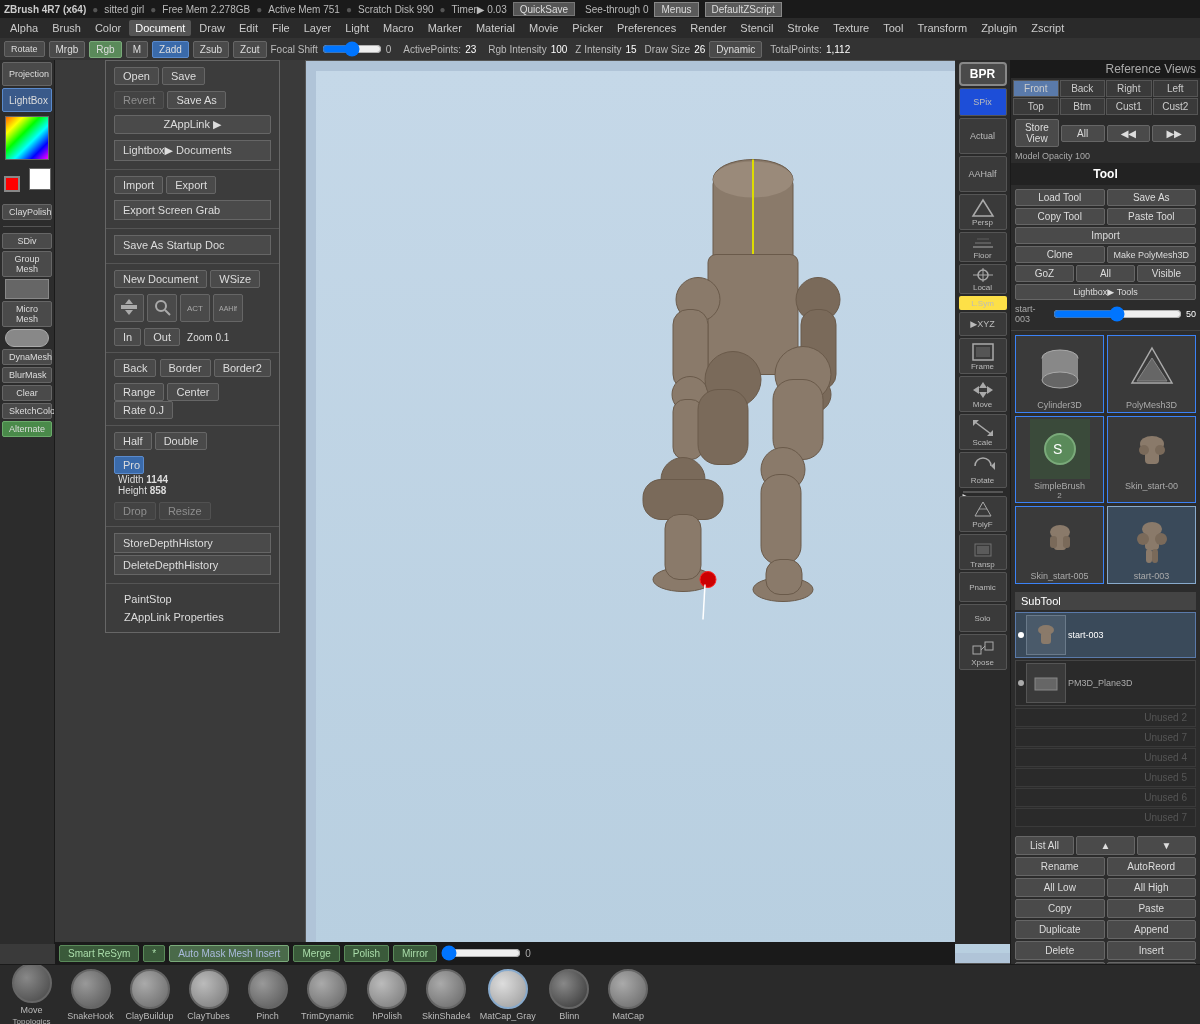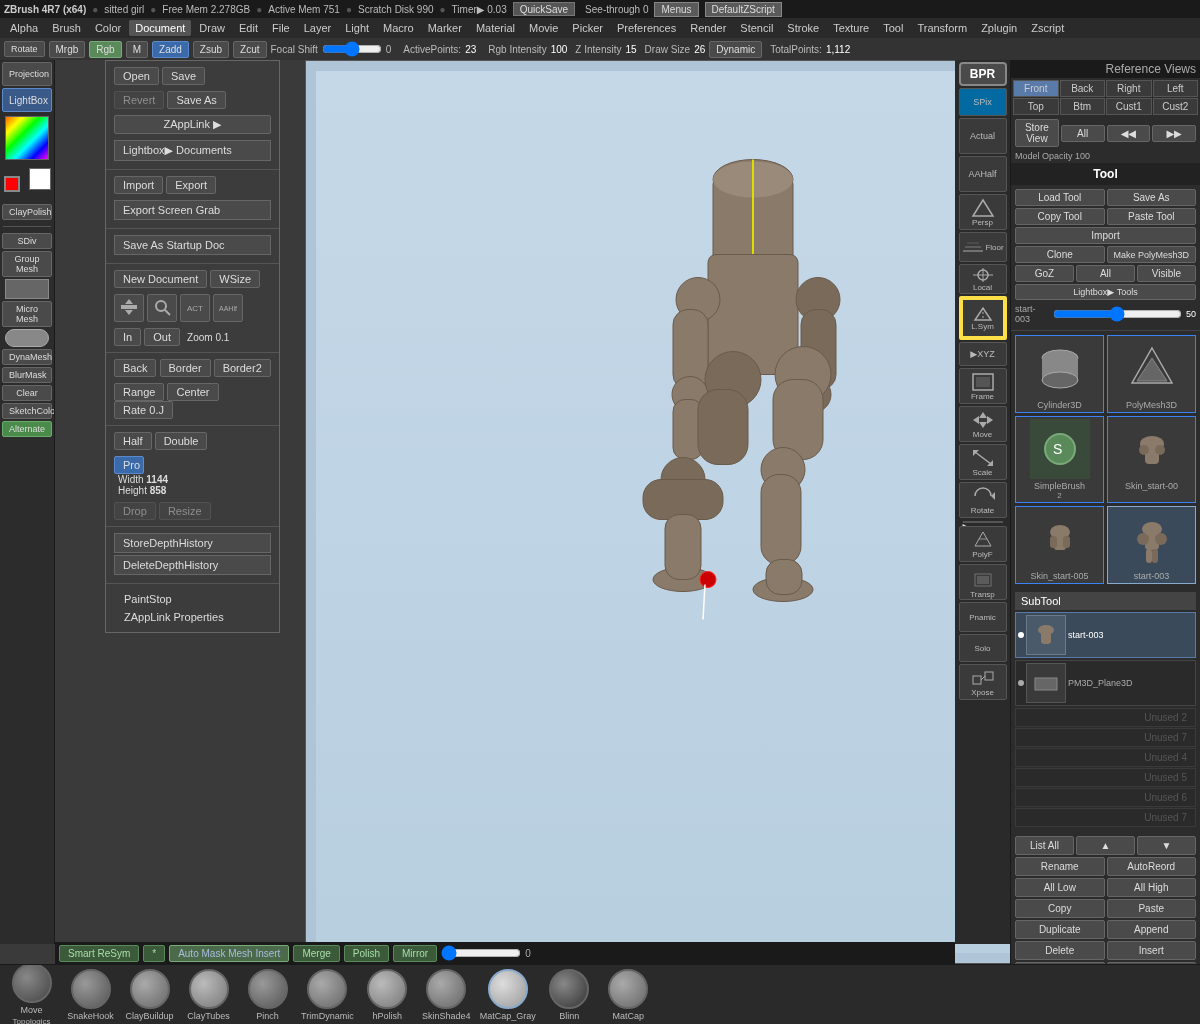--- a/index.html
+++ b/index.html
@@ -612,52 +612,52 @@
       <path d="M262,485 L260,520" stroke="white" stroke-width="1.5" fill="none"></path>
     </svg>
   </div>
 </div>
 
 <div id="side-icons" style="position:absolute; top:60px; right:190px; width:55px; bottom:80px; background:#2a2a2a; display:flex; flex-direction:column; align-items:center; padding:2px; gap:2px; overflow:hidden; z-index:10;">
 
   <div style="width:48px; background:#4a4a4a; border:2px solid #888; border-radius:4px; display:flex; flex-direction:column; align-items:center; justify-content:center; cursor:pointer; padding:3px;">
     <span style="font-size:12px; font-weight:bold; color:#fff;">BPR</span>
   </div>
-  <div style="width:48px; height:28px; background:#0369a1; border:1px solid #555; border-radius:2px; display:flex; align-items:center; justify-content:center; cursor:pointer;text-align:right;">
+  <div style="width:48px; height:28px; background:#1d4ed8; border:1px solid #555; border-radius:2px; display:flex; align-items:center; justify-content:center; cursor:pointer;text-align:right;">
     <span style="font-size:9px; color:#bbb;">SPix</span>
   </div>
   <div style="width:48px; height:36px; background:#3a3a3a; border:1px solid #555; border-radius:2px; display:flex; align-items:center; justify-content:center; cursor:pointer;">
     <span style="font-size:9px; color:#bbb;">Actual</span>
   </div>
   <div style="width:48px; height:36px; background:#3a3a3a; border:1px solid #555; border-radius:2px; display:flex; align-items:center; justify-content:center; cursor:pointer;">
     <span style="font-size:9px; color:#bbb;">AAHalf</span>
   </div>
   <div style="width:48px; height:36px; background:#3a3a3a; border:1px solid #555; border-radius:2px; display:flex; flex-direction:column; align-items:center; justify-content:center; cursor:pointer;">
     <svg width="24" height="20" viewBox="0 0 24 20">
         <polygon points="2,18 12,2 22,18" fill="none" stroke="#aaa" stroke-width="1.5"></polygon>
       </svg>
     <span style="font-size:8px; color:#bbb;">Persp</span>
   </div>
-  <div style="width:48px; height:30px; background:#3a3a3a; border:1px solid #555; border-radius:2px; display:flex; flex-direction:row; align-items:center; justify-content:center; cursor:pointer;">
+  <div style="width:48px; height:30px; background:#3a3a3a; border:1px solid #555; border-radius:2px; display:flex; flex-direction:column; align-items:center; justify-content:center; cursor:pointer;">
     <svg width="24" height="16" viewBox="0 0 24 16">
         <line x1="2" y1="12" x2="22" y2="12" stroke="#aaa" stroke-width="1"></line>
         <line x1="4" y1="8" x2="20" y2="8" stroke="#aaa" stroke-width="1" opacity="0.6"></line>
         <line x1="6" y1="4" x2="18" y2="4" stroke="#aaa" stroke-width="1" opacity="0.3"></line>
       </svg>
     <span style="font-size:8px; color:#bbb;">Floor</span>
   </div>
   <div style="width:48px; height:30px; background:#3a3a3a; border:1px solid #555; border-radius:2px; display:flex; flex-direction:column; align-items:center; justify-content:center; cursor:pointer;">
     <svg width="24" height="16" viewBox="0 0 24 16">
         <circle cx="12" cy="8" r="5" fill="none" stroke="#aaa" stroke-width="1.5"></circle>
         <line x1="2" y1="8" x2="22" y2="8" stroke="#aaa" stroke-width="1"></line>
         <line x1="12" y1="1" x2="12" y2="15" stroke="#aaa" stroke-width="1"></line>
       </svg>
     <span style="font-size:8px; color:#bbb;">Local</span>
   </div>
-  <div style="width:48px; height:44px; background:#3a3a3a; border:4px solid #fde047; border-radius:2px; display:flex; flex-direction:column; align-items:center; justify-content:center; cursor:pointer;">
+  <div style="width:48px; height:14px; background:#3a3a3a; border:7px solid #fde047; border-radius:2px; display:flex; flex-direction:column; align-items:center; justify-content:center; cursor:pointer;">
     <svg width="24" height="16" viewBox="0 0 24 16">
         <path d="M4,14 L12,2 L20,14 Z" fill="none" stroke="#aaa" stroke-width="1.5"></path>
         <line x1="12" y1="2" x2="12" y2="14" stroke="#aaa" stroke-width="1" stroke-dasharray="2,2"></line>
       </svg>
     <span style="font-size:8px; color:#bbb;">L.Sym</span>
   </div>
   <div style="width:48px; height:24px; background:#3a3a3a; border:1px solid #555; border-radius:2px; display:flex; align-items:center; justify-content:center; cursor:pointer;">
     <span style="font-size:9px; color:#bbb;">▶XYZ</span>
   </div>
   <div style="width:48px; height:36px; background:#3a3a3a; border:1px solid #555; border-radius:2px; display:flex; flex-direction:column; align-items:center; justify-content:center; cursor:pointer;">

